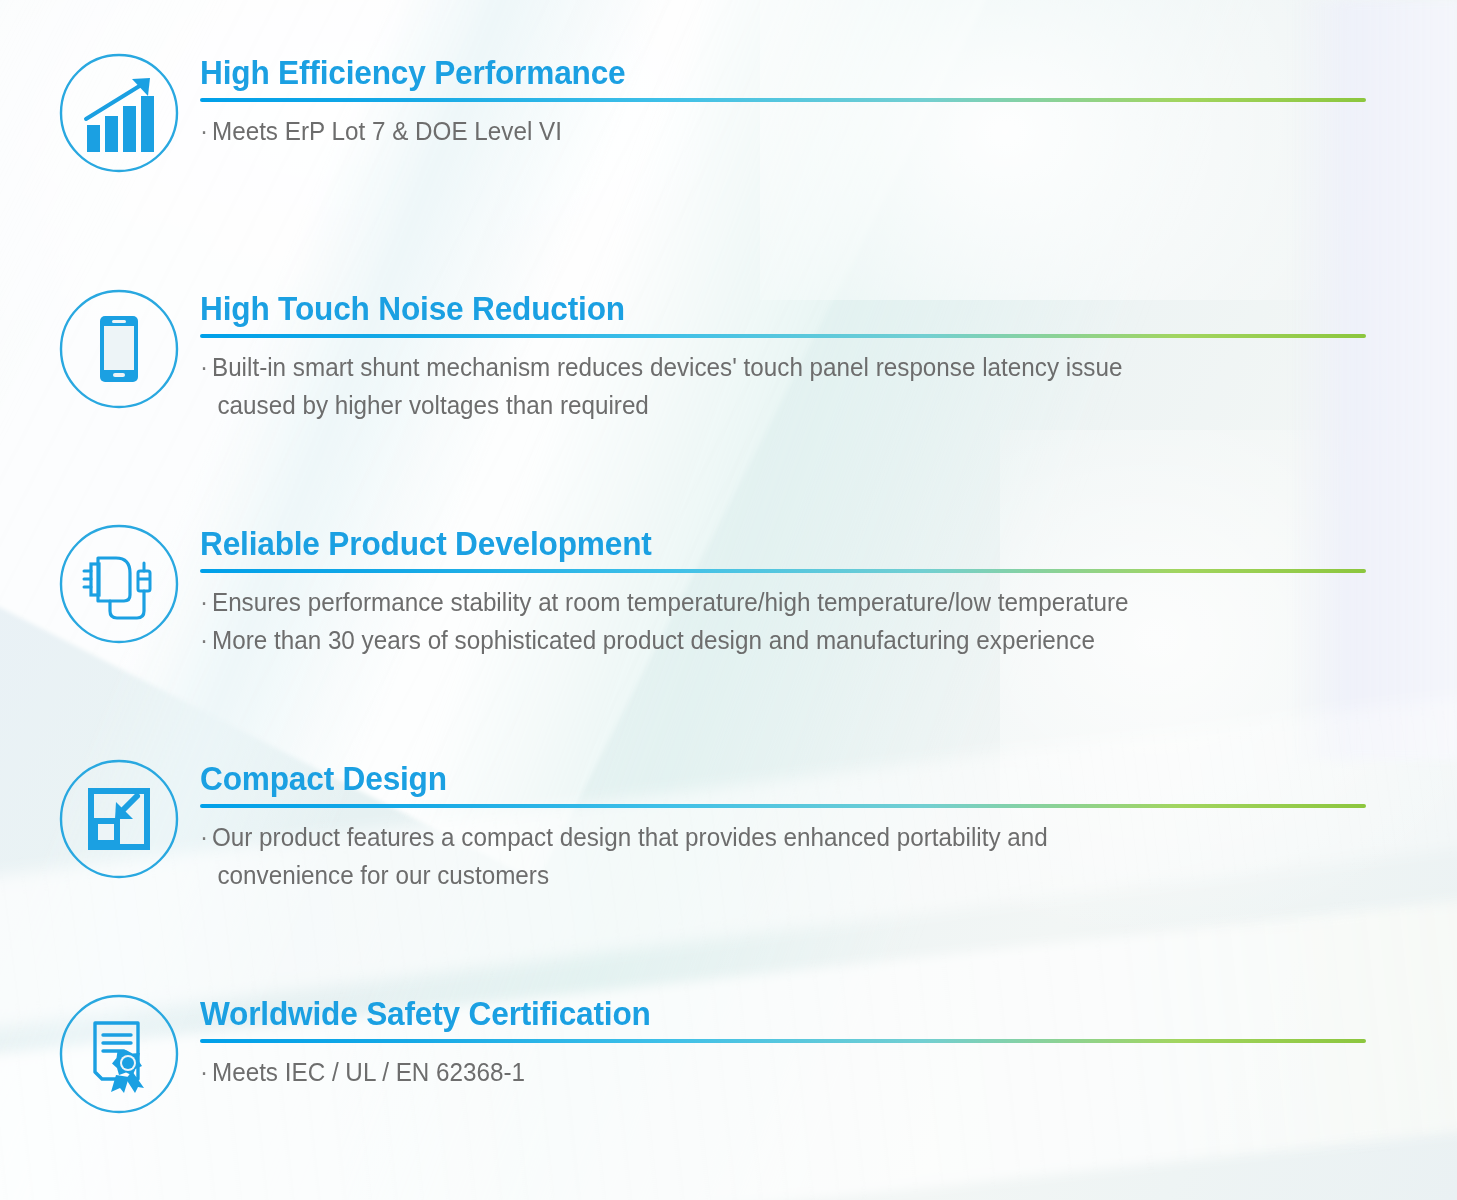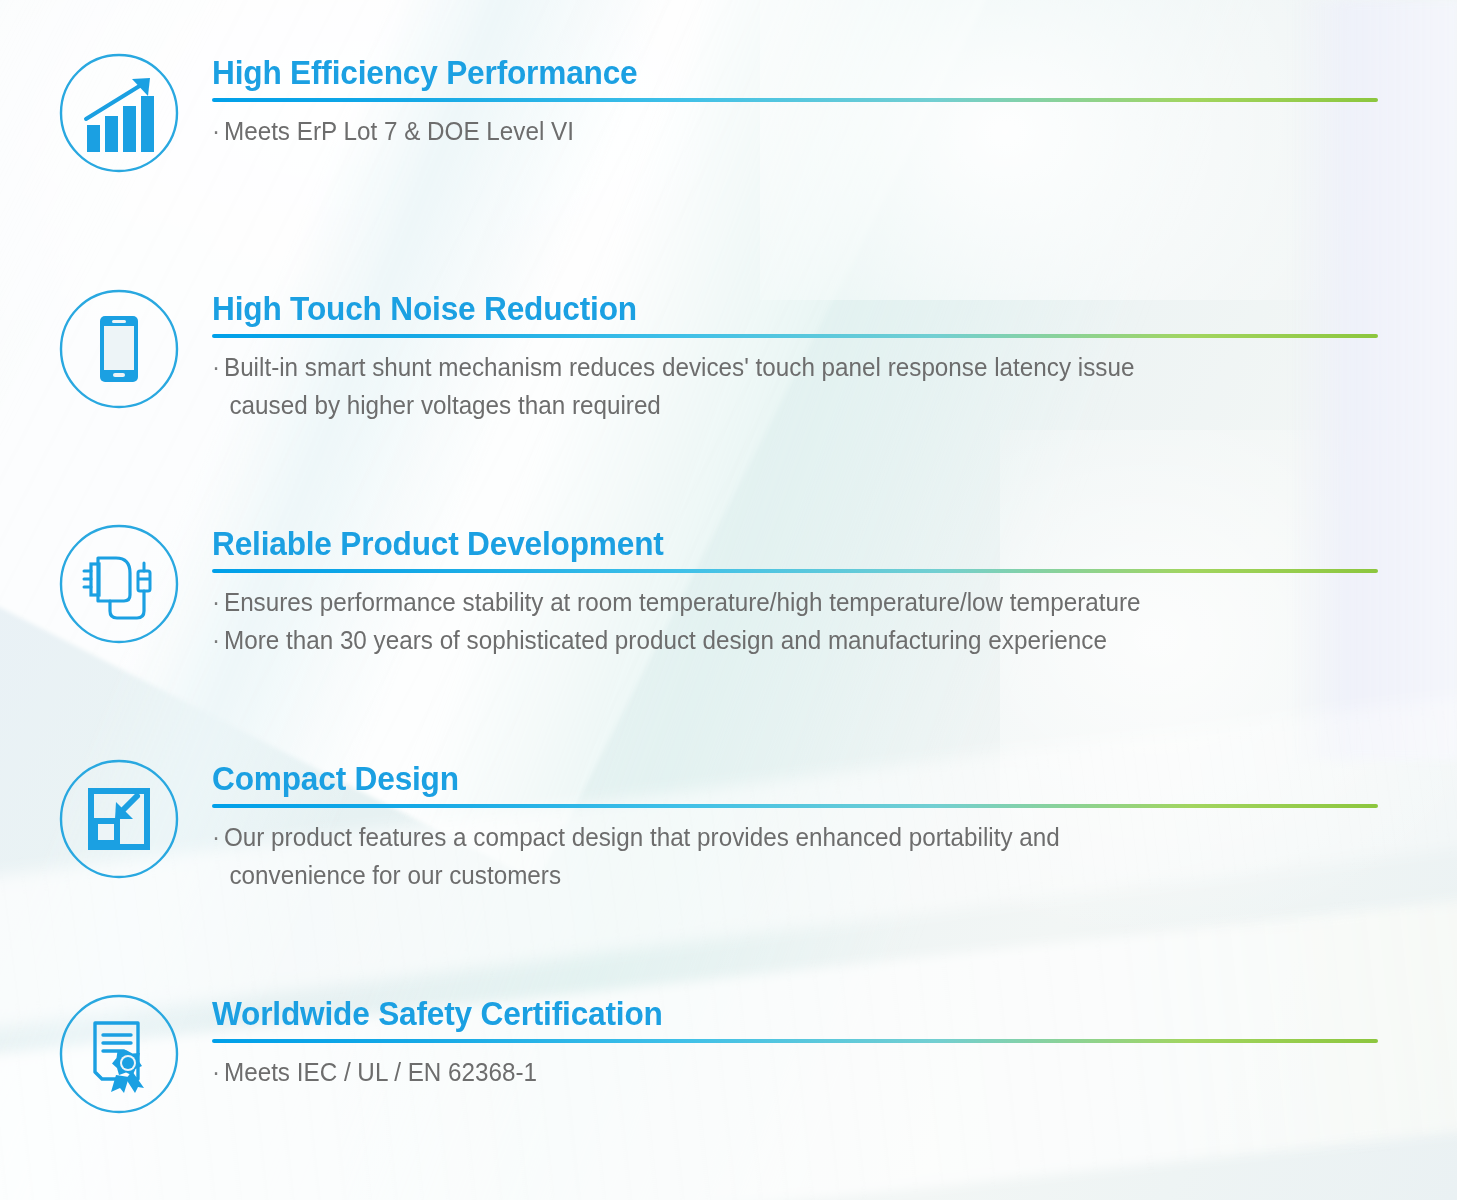--- a/index.html
+++ b/index.html
@@ -118,21 +118,21 @@
     width: 122px;
     height: 122px;
     display: flex;
     align-items: center;
     justify-content: center;
   }
   .icon-wrap svg { display: block; }
 
   .body {
     position: absolute;
-    left: 212px;
+    left: 200px;
     width: 1168px;
   }
 
   .heading {
     font-size: 34px;
     font-weight: bold;
     color: #1BA0E2;
     letter-spacing: -0.2px;
     line-height: 40px;
     white-space: nowrap;

